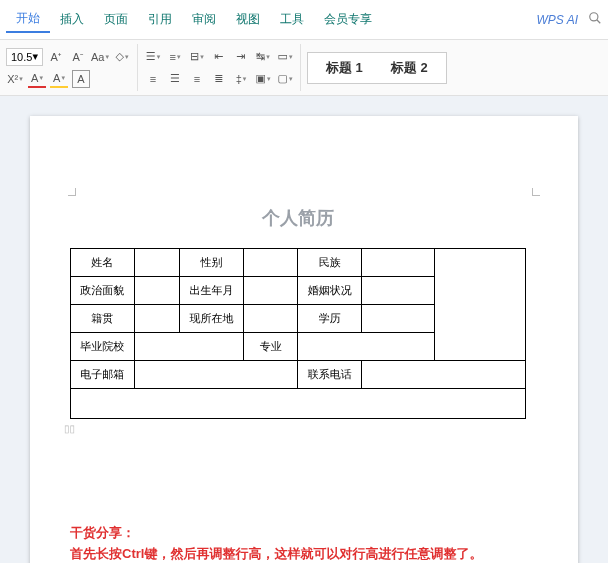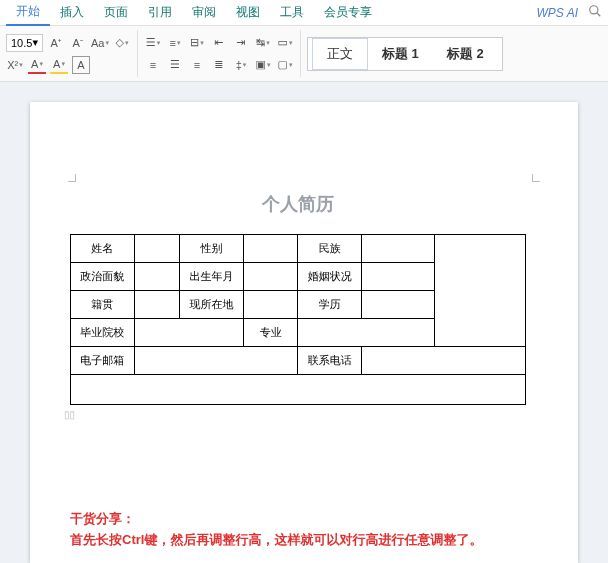--- a/index.html
+++ b/index.html
@@ -1,18 +1,18 @@
 <!DOCTYPE html>
 <html><head>
 <meta charset="utf-8">
 <style>
   * { margin: 0; padding: 0; box-sizing: border-box; }
   body { font-family: "Microsoft YaHei", Arial, sans-serif; width: 608px; height: 563px; background: #fff; overflow: hidden; font-size: 12px; }
 
-  .menubar { display: flex; align-items: center; height: 26px; padding: 0 6px; border-bottom: 1px solid #e0e0e0; background: #fff; }
+  .menubar { display: flex; align-items: center; height: 40px; padding: 0 6px; border-bottom: 1px solid #e0e0e0; background: #fff; }
   .menubar .tab { padding: 4px 10px; cursor: pointer; font-size: 12px; color: #0f766e; }
   .menubar .tab.active { color: #3b7de0; border-bottom: 2px solid #3b7de0; }
   .menubar .right { margin-left: auto; display: flex; align-items: center; gap: 10px; }
   .wps-ai { color: #4a7dd6; font-size: 12px; font-style: italic; }
   .search-icon { color: #888; }
 
   .toolbar { display: flex; align-items: center; height: 56px; background: #fafafa; border-bottom: 1px solid #e0e0e0; padding: 4px 6px; gap: 6px; }
   .tb-group { display: flex; flex-direction: column; gap: 4px; border-right: 1px solid #e0e0e0; padding-right: 6px; height: 100%; justify-content: center; }
   .tb-row { display: flex; align-items: center; gap: 4px; }
   .tb-btn { display: flex; align-items: center; justify-content: center; min-width: 18px; height: 18px; font-size: 11px; color: #555; cursor: pointer; }
@@ -95,21 +95,20 @@
       <div class="tb-btn">☰</div>
       <div class="tb-btn">≡</div>
       <div class="tb-btn">≣</div>
       <div class="tb-btn">‡<span class="dd">▾</span></div>
       <div class="tb-btn">▣<span class="dd">▾</span></div>
       <div class="tb-btn">▢<span class="dd">▾</span></div>
     </div>
   </div>
 
   <div class="style-box">
-    <div class="style-item" style="border:1px solid #c9d4e4;">正文</div>
     <div class="style-item b">标题 1</div>
     <div class="style-item b">标题 2</div>
   </div>
 </div>
 
 <div class="workspace">
   <div class="page">
     <div class="margin-mark tl"></div>
     <div class="margin-mark tr"></div>
 

